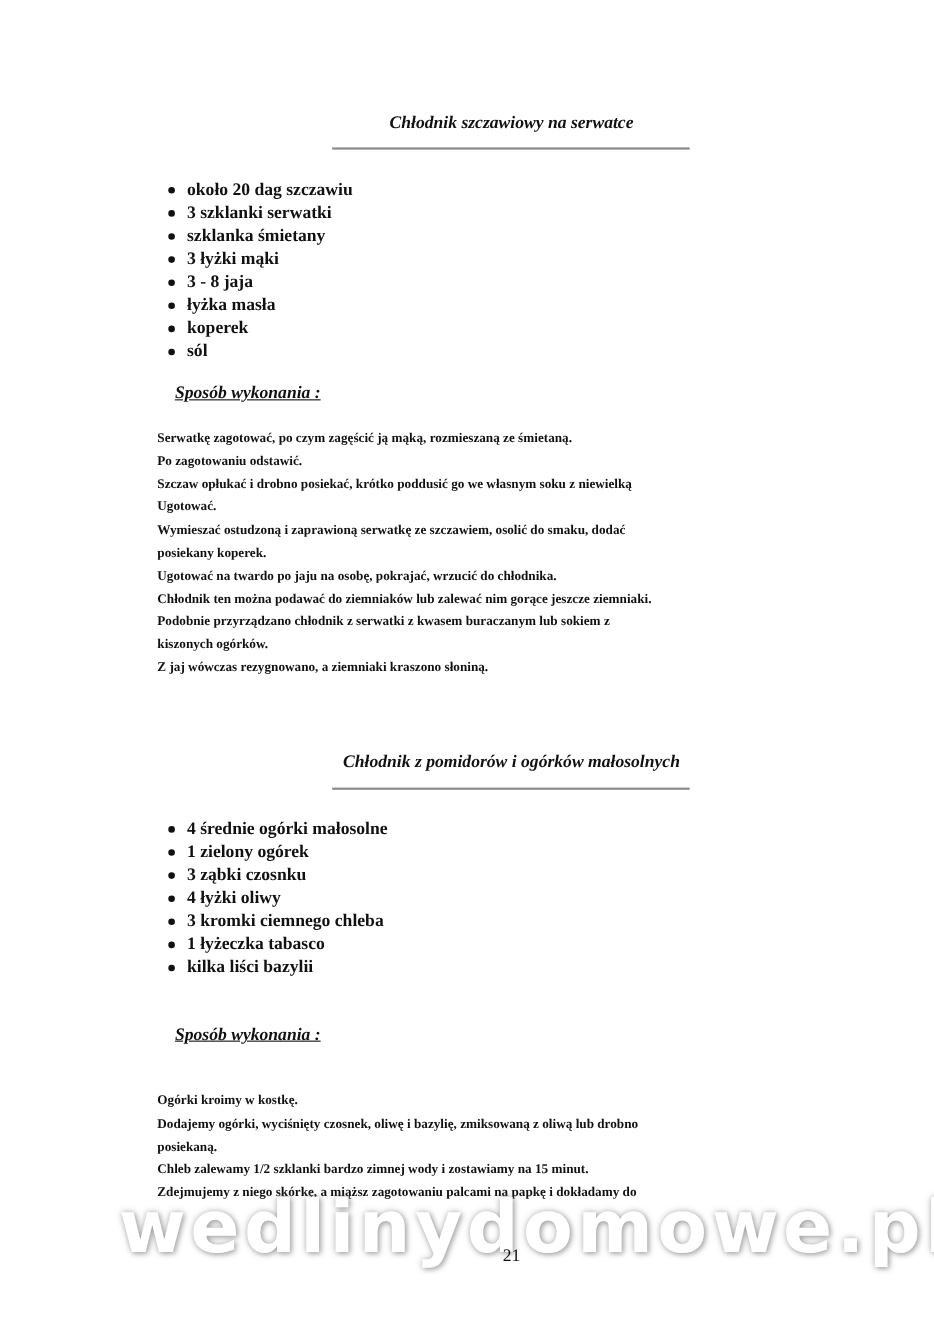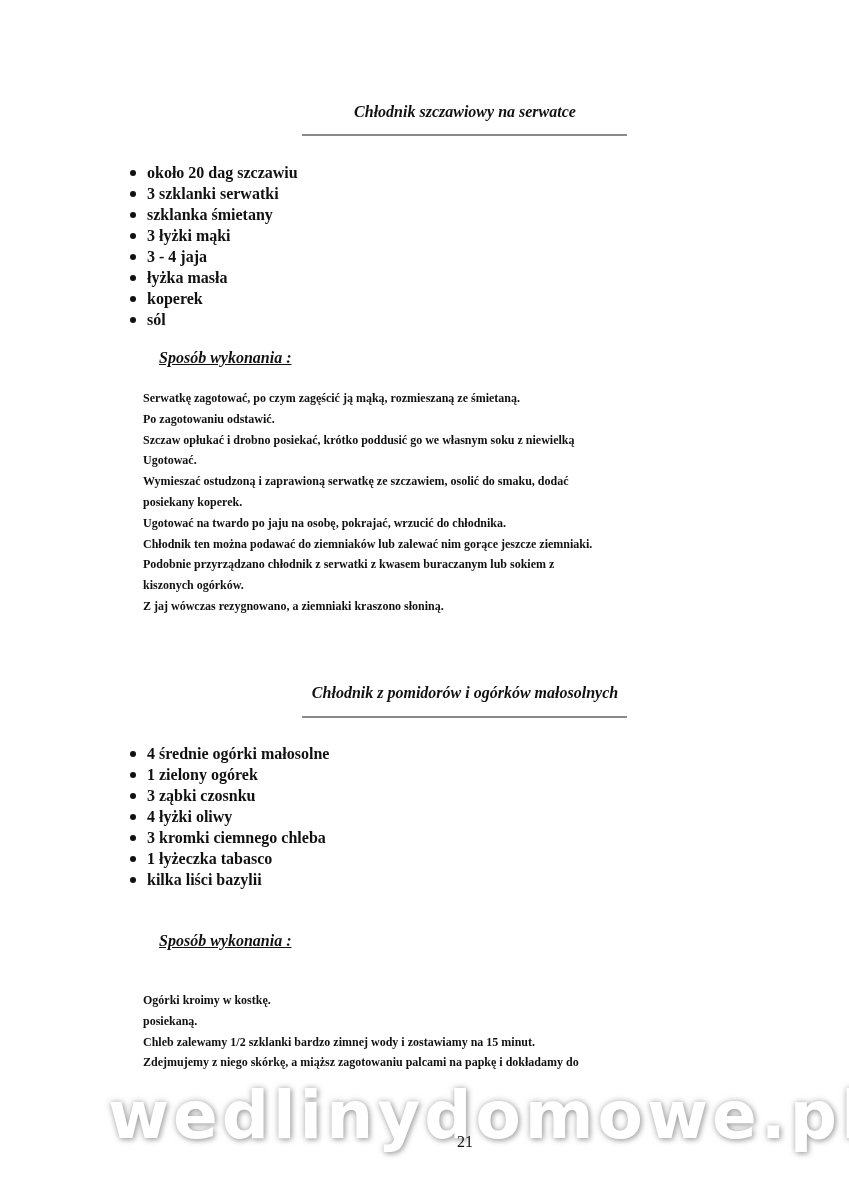--- a/index.html
+++ b/index.html
@@ -9,21 +9,21 @@
     color: #111111;
   }
   .title {
     position: absolute; left: 0; width: 930px; text-align: center;
     font-style: italic; font-weight: bold; font-size: 16px;
   }
   .rule {
     position: absolute; height: 2px; background: #8a8a8a;
   }
   ul.ingredients {
-    position: absolute; left: 129px; margin: 0; padding: 0; list-style: none;
+    position: absolute; left: 152px; margin: 0; padding: 0; list-style: none;
     font-weight: bold; font-size: 16px;
   }
   ul.ingredients li {
     height: 21px; line-height: 21px; position: relative; padding-left: 18px; white-space: nowrap;
   }
   ul.ingredients li .bullet {
     position: absolute; left: 1px; top: 8px; width: 6px; height: 6px; border-radius: 50%; background: #111;
   }
   .method-head {
     position: absolute; left: 159px;
@@ -51,21 +51,21 @@
 <body>
 
 <div class="title" style="top:103px;">Chłodnik szczawiowy na serwatce</div>
 <div class="rule" style="left:302px; width:325px; top:134px;"></div>
 
 <ul class="ingredients" style="top:162px;">
   <li><span class="bullet"></span><span>około 20 dag szczawiu</span></li>
   <li><span class="bullet"></span><span>3 szklanki serwatki</span></li>
   <li><span class="bullet"></span><span>szklanka śmietany</span></li>
   <li><span class="bullet"></span><span>3 łyżki mąki</span></li>
-  <li><span class="bullet"></span><span>3 - 4 jaja</span></li>
+  <li><span class="bullet"></span><span>3 - 8 jaja</span></li>
   <li><span class="bullet"></span><span>łyżka masła</span></li>
   <li><span class="bullet"></span><span>koperek</span></li>
   <li><span class="bullet"></span><span>sól</span></li>
 </ul>
 
 <div class="method-head" style="top:349px;">Sposób wykonania :</div>
 
 <div class="para" style="top:388px;">
   <div>Serwatkę zagotować, po czym zagęścić ją mąką, rozmieszaną ze śmietaną.</div>
   <div>Po zagotowaniu odstawić.</div>
@@ -90,19 +90,20 @@
   <li><span class="bullet"></span><span>4 łyżki oliwy</span></li>
   <li><span class="bullet"></span><span>3 kromki ciemnego chleba</span></li>
   <li><span class="bullet"></span><span>1 łyżeczka tabasco</span></li>
   <li><span class="bullet"></span><span>kilka liści bazylii</span></li>
 </ul>
 
 <div class="method-head" style="top:932px;">Sposób wykonania :</div>
 
 <div class="para" style="top:990px;">
   <div>Ogórki kroimy w kostkę.</div>
+  <div>Dodajemy ogórki, wyciśnięty czosnek, oliwę i bazylię, zmiksowaną z oliwą lub drobno</div>
   <div>posiekaną.</div>
   <div>Chleb zalewamy 1/2 szklanki bardzo zimnej wody i zostawiamy na 15 minut.</div>
   <div>Zdejmujemy z niego skórkę, a miąższ zagotowaniu palcami na papkę i dokładamy do</div>
 </div>
 
 <div class="watermark">wedlinydomowe.pl</div>
 <div class="page-number">21</div>
 
 </body></html>

